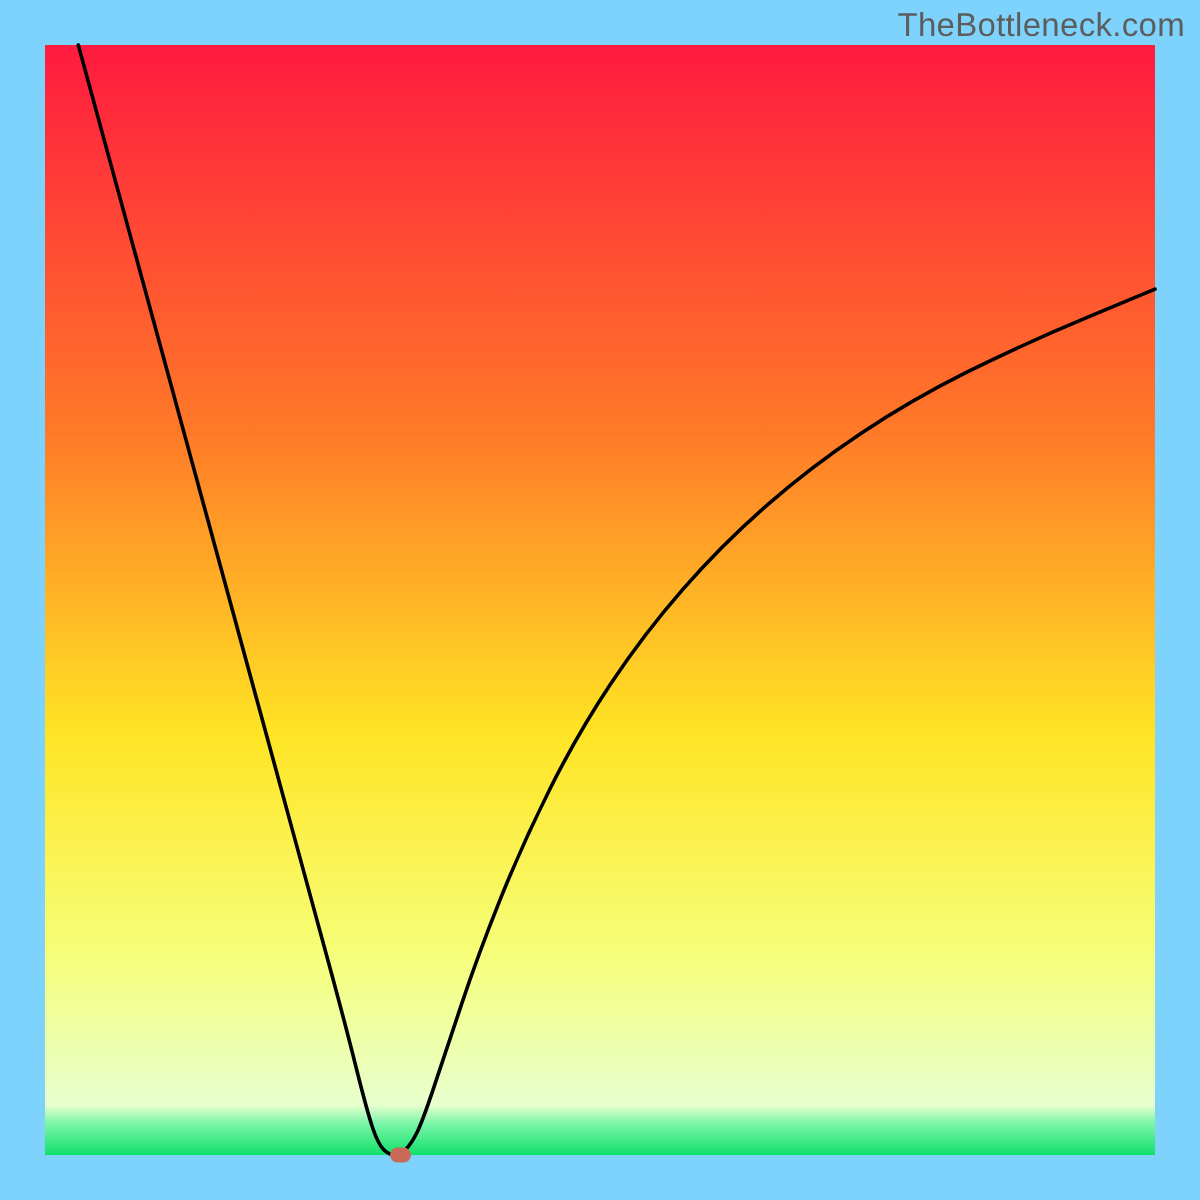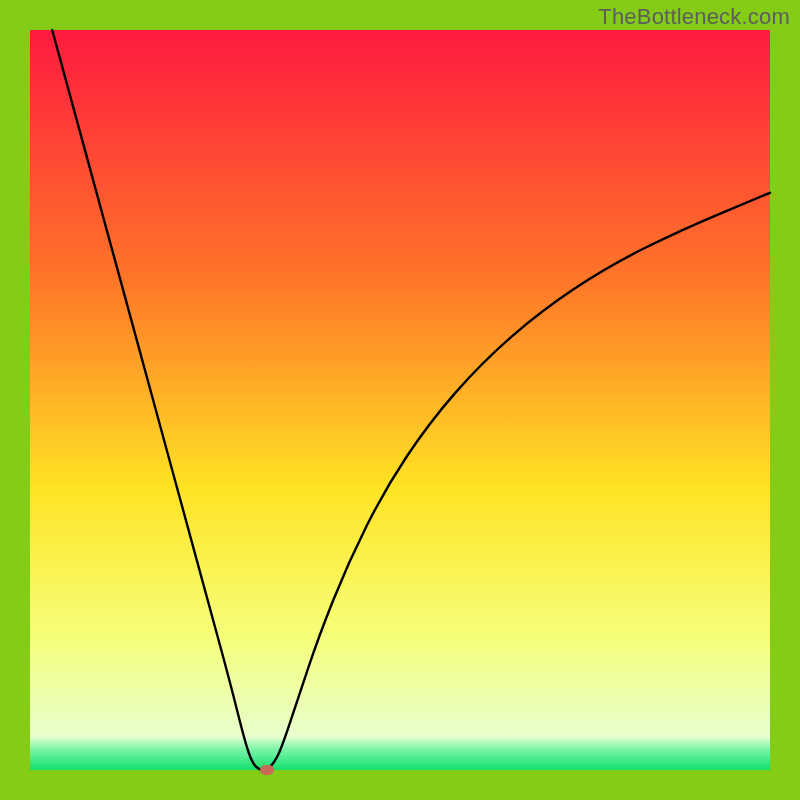--- a/index.html
+++ b/index.html
@@ -7,21 +7,21 @@
     padding: 0;
     width: 800px;
     height: 800px;
     overflow: hidden;
     background: #000;
     font-family: Arial, Helvetica, sans-serif;
   }
   .frame {
     position: absolute;
     inset: 0;
-    background: #84cc16;
+    background: #7dd3fc;
   }
   .plot {
     position: absolute;
     left: 30px;
     top: 30px;
     width: 740px;
     height: 740px;
     
   }
   .watermark {

